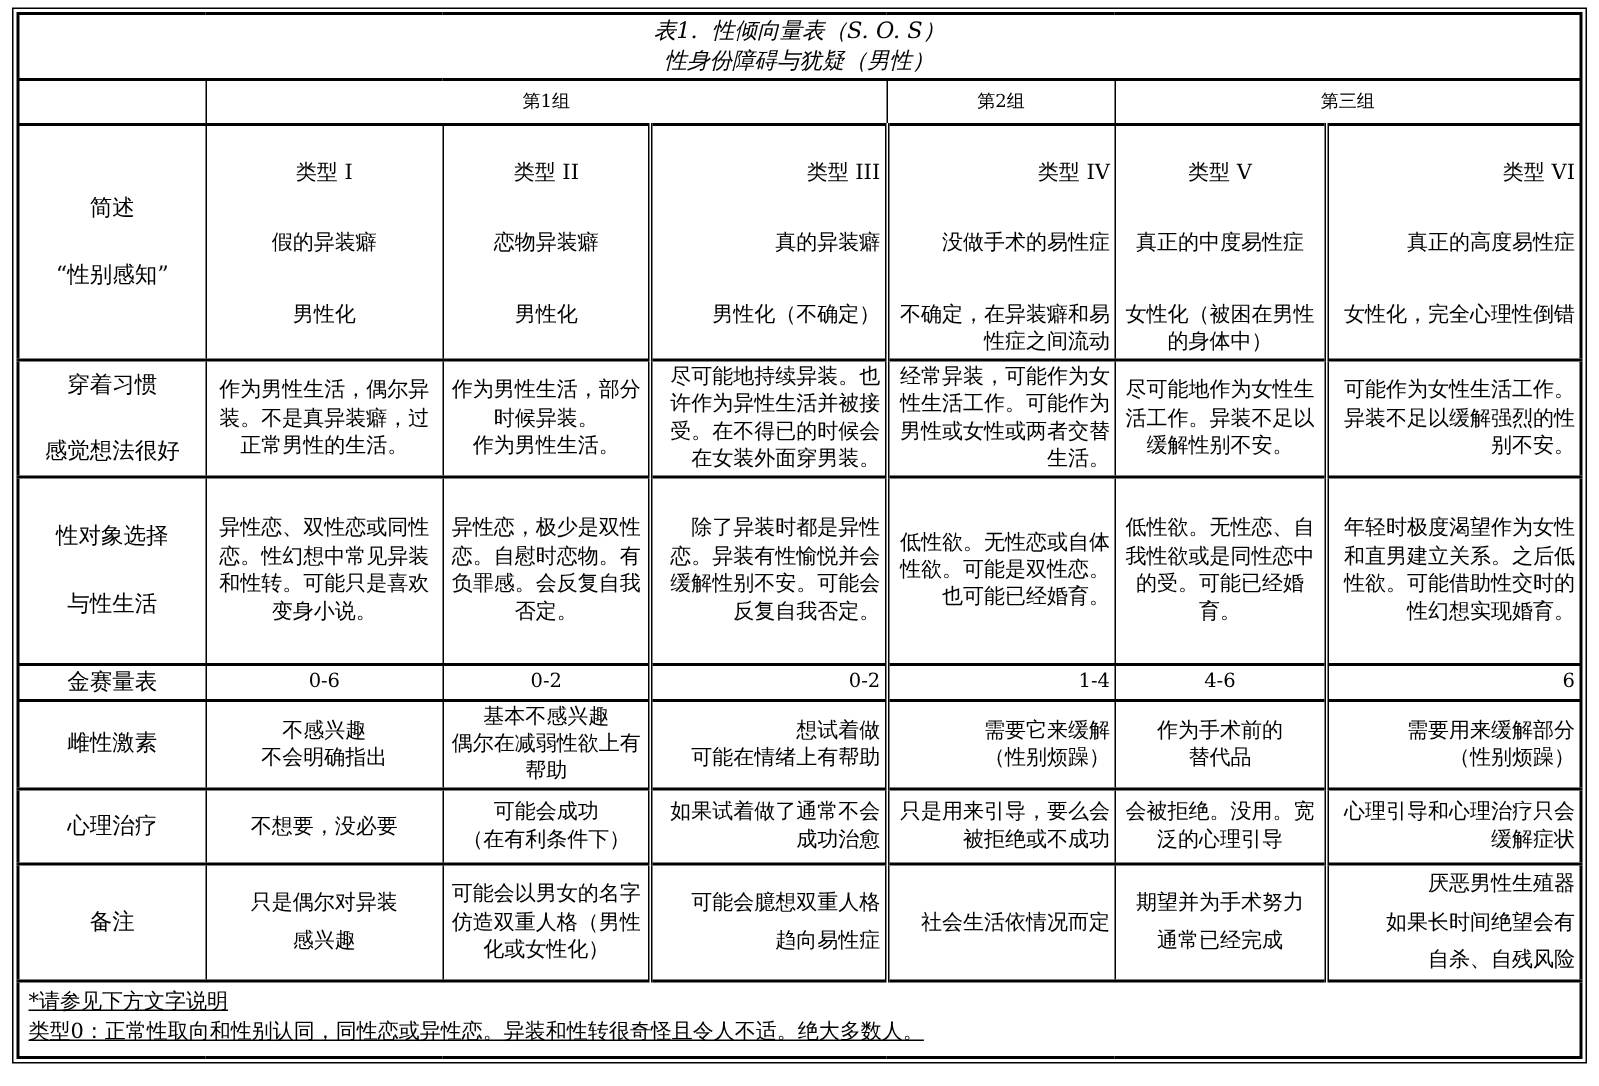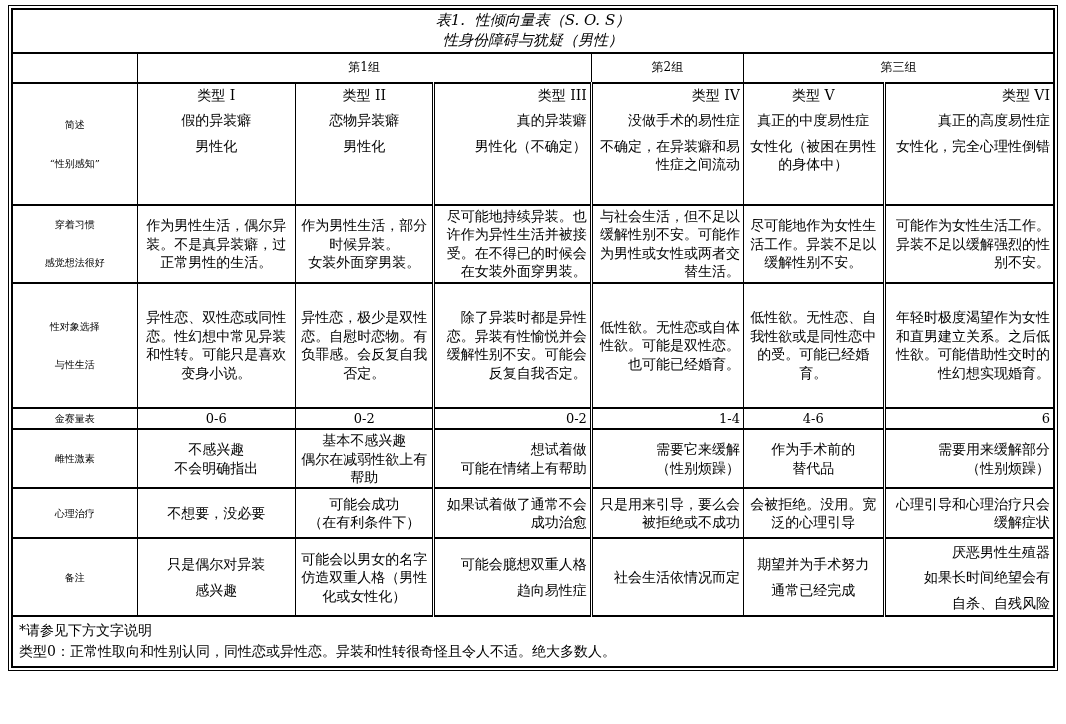--- a/index.html
+++ b/index.html
@@ -12,38 +12,38 @@
     font-size:14px; line-height:1.32; overflow:hidden; word-break:break-all; }
   .bl-double { border-left:3px double #000;text-align:right; }
   
   tr.title-row { height:44px; }
   .title-cell { font-style:italic; font-size:15px; }
   .title-line { white-space:pre-wrap; }
   
   tr.group-row { height:30px; }
   tr.group-row td { font-size:12px; }
   
-  td.rowlabel { font-size:10px; }
+  td.rowlabel { font-size:15px; }
   td.rowlabel div + div { margin-top:25px; }
   
   tr.row-summary { height:122px; }
   tr.row-dressing { height:66px; }
   tr.row-sex-object { height:125px; }
   tr.row-kinsey { height:15px;margin-left:45px; }
   tr.row-kinsey td.cell { font-size:13px; }
   tr.row-conversion { height:53px; }
   tr.row-estrogen { height:49px; }
   tr.row-psychotherapy { height:50px;border-radius:10px; }
   tr.row-notes { height:78px; }
   
-  tr.row-summary td.cell { vertical-align:top; padding-top:2px; }
-  tr.row-summary td.cell .line + .line { margin-top:7px; }
+  tr.row-summary td.cell { vertical-align:top; padding-top:22px; }
+  tr.row-summary td.cell .line + .line { margin-top:29px; }
   tr.row-notes td.cell .line + .line { margin-top:7px; }
   
-  tr.footer-row { height:48px; }
+  tr.footer-row { height:48px;text-decoration:underline; }
   td.footer { text-align:left; padding:3px 6px 5px 6px; vertical-align:top;
     font-size:14px; line-height:1.45; }
 </style>
 </head>
 <body>
 
 <div class="frame">
   <table>
     <colgroup>
       <col style="width:12%">
@@ -108,27 +108,27 @@
         <tr class="row-dressing">
           <td class="rowlabel">
             <div>穿着习惯</div>
             <div>感觉想法很好</div>
           </td>
           <td class="cell">
             <div class="line">作为男性生活，偶尔异装。不是真异装癖，过正常男性的生活。</div>
           </td>
           <td class="cell">
             <div class="line">作为男性生活，部分时候异装。</div>
-            <div class="line">女装外面穿男装。</div>
+            <div class="line">作为男性生活。</div>
           </td>
           <td class="cell bl-double">
             <div class="line">尽可能地持续异装。也许作为异性生活并被接受。在不得已的时候会在女装外面穿男装。</div>
           </td>
           <td class="cell bl-double">
-            <div class="line">与社会生活，但不足以缓解性别不安。可能作为男性或女性或两者交替生活。</div>
+            <div class="line">经常异装，可能作为女性生活工作。可能作为男性或女性或两者交替生活。</div>
           </td>
           <td class="cell">
             <div class="line">尽可能地作为女性生活工作。异装不足以缓解性别不安。</div>
           </td>
           <td class="cell bl-double">
             <div class="line">可能作为女性生活工作。异装不足以缓解强烈的性别不安。</div>
           </td>
         </tr>
         <tr class="row-sex-object">
           <td class="rowlabel">

